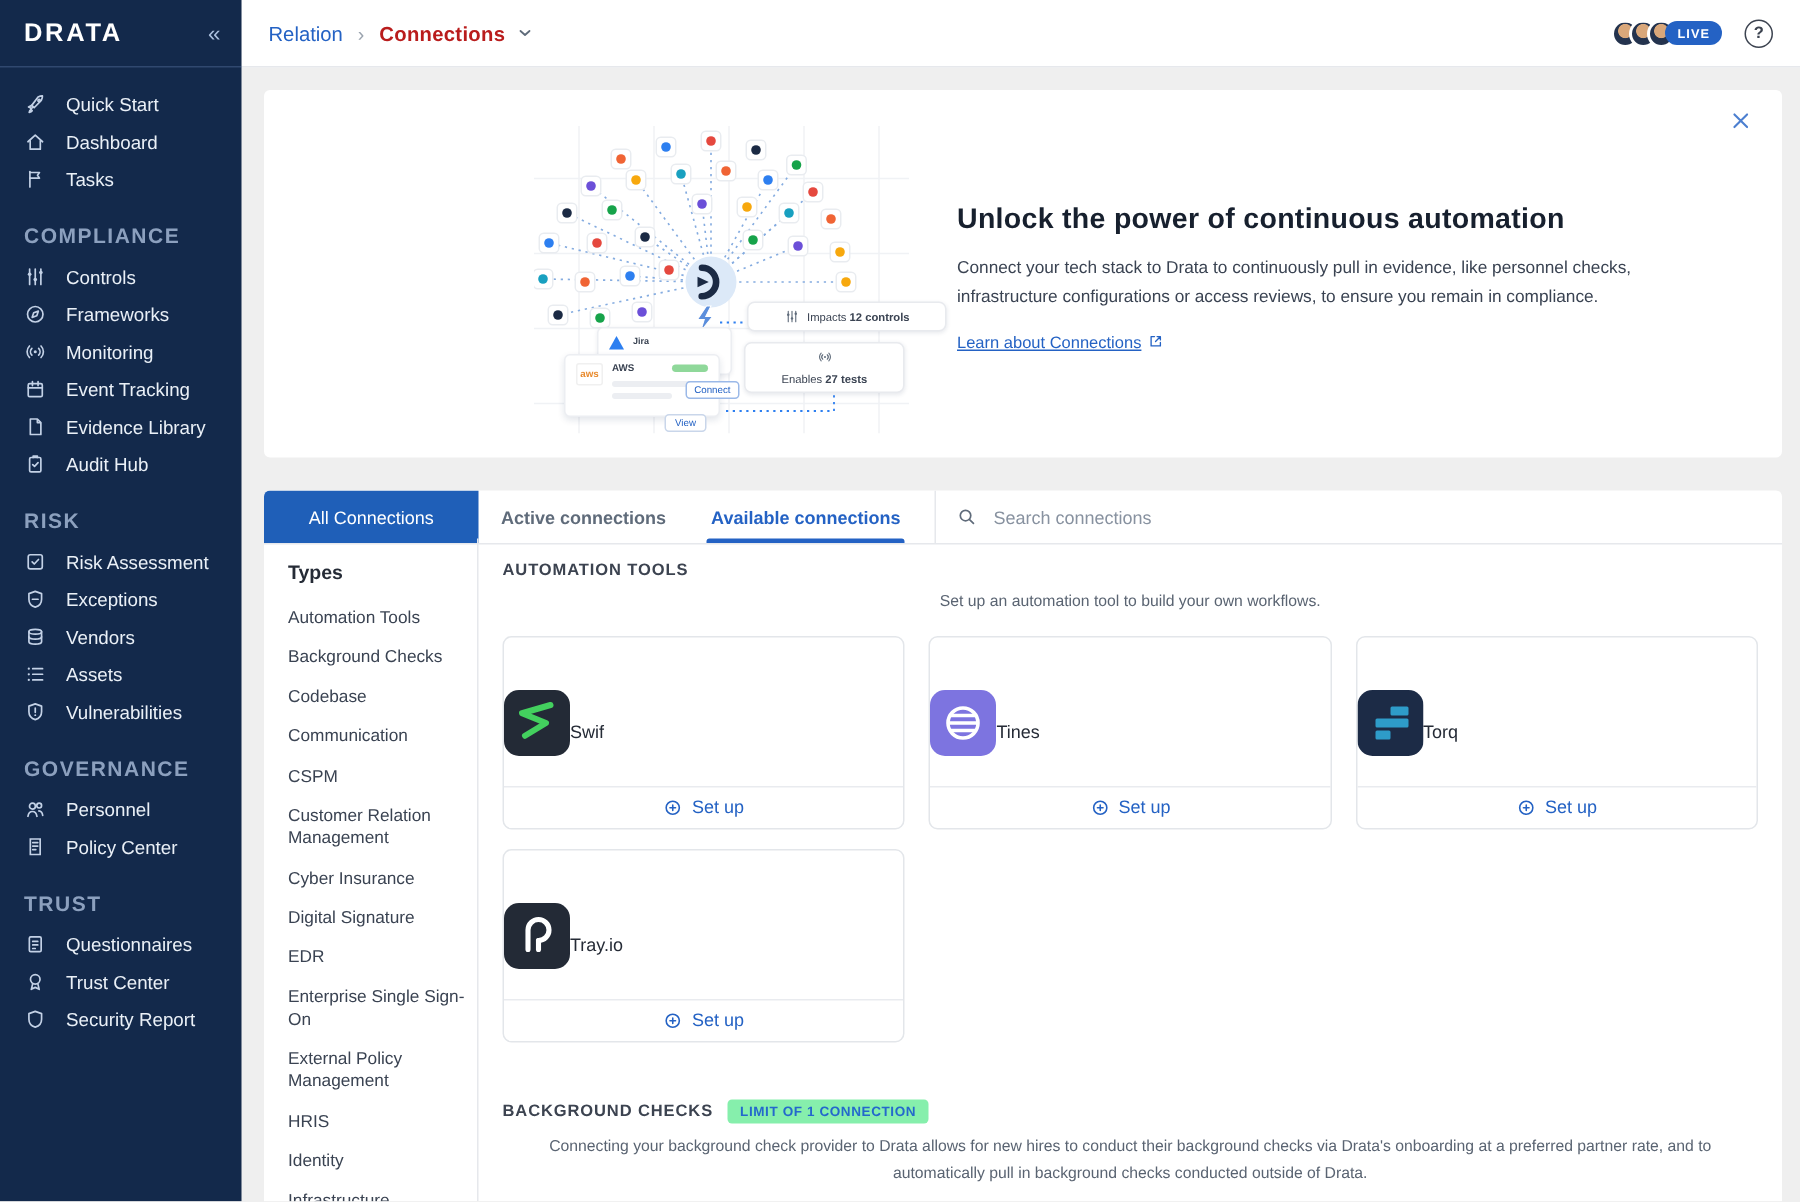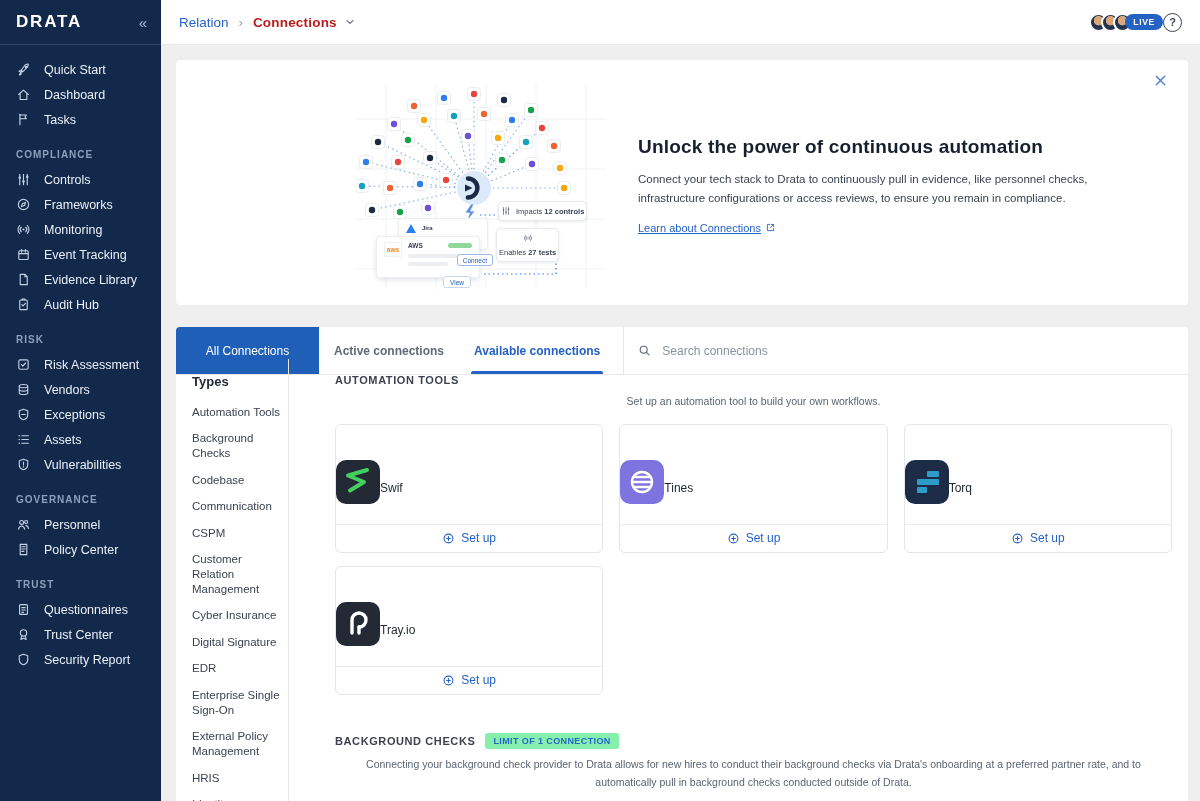--- a/index.html
+++ b/index.html
@@ -7,35 +7,35 @@
   .app{position:relative;width:1200px;height:801px;overflow:hidden;background:#EFEFEF;
        font-family:"Liberation Sans",sans-serif;-webkit-font-smoothing:antialiased;}
 
   
   .sidebar{position:absolute;left:0;top:0;width:161px;height:801px;background:#13294B;z-index:3;}
   .sidebar-header{height:45px;display:flex;align-items:center;justify-content:space-between;
      padding:0 14px 0 16px;border-bottom:1px solid rgba(125,155,205,.28);}
   .logo{color:#FFFFFF;font-weight:700;font-size:17px;letter-spacing:1.8px;}
   .collapse{color:#ABC0DF;font-size:15px;cursor:pointer;line-height:1;}
   .sidebar nav{padding:12px 0;}
-  .group-label{padding:17px 16px 7px;font-size:10px;font-weight:700;letter-spacing:1px;color:#8CA0BE;}
+  .group-label{padding:17px 16px 7px;font-size:14px;font-weight:700;letter-spacing:1px;color:#8CA0BE;}
   .group-label:empty{display:none;}
   .nav-item{display:flex;align-items:center;gap:13px;padding:5px 16px;font-size:12.5px;color:#EAF0F7;cursor:pointer;}
   .nav-icon{width:15px;height:15px;color:#C3D1E6;display:inline-flex;flex:0 0 15px;}
   .nav-icon svg{width:15px;height:15px;}
 
   
   .topbar{position:absolute;left:161px;top:0;width:1039px;height:45px;background:#FFFFFF;
      border-bottom:1px solid #E6E8EC;display:flex;align-items:center;padding:0 18px;z-index:2;}
   .crumb-root{color:#2462C4;font-size:13.5px;font-weight:500;cursor:pointer;}
   .crumb-sep{color:#9AA3AE;margin:0 10px;font-size:13px;}
   .crumb-current{color:#b91c1c;font-size:13.5px;font-weight:700;letter-spacing:.2px;}
   .crumb-caret{margin-left:7px;color:#5F6B7A;display:inline-flex;cursor:pointer;}
   .crumb-caret svg{width:12px;height:12px;}
-  .topbar-right{margin-left:auto;display:flex;align-items:center;}
+  .topbar-right{margin-left:auto;display:flex;align-items:center;gap:15px;}
   .avatars{display:flex;align-items:center;}
   .avatar{width:19px;height:19px;border-radius:50%;border:2px solid #fff;margin-left:-7px;
      background:radial-gradient(circle at 50% 38%, #D9A77A 0 4.5px, #24334E 5px);cursor:pointer;}
   .avatar:first-child{margin-left:0;}
   .live{background:#2462C4;color:#fff;font-size:8.5px;font-weight:700;letter-spacing:.7px;
      padding:3px 8px;border-radius:9px;margin-left:-7px;position:relative;cursor:pointer;}
   .help{width:19px;height:19px;border-radius:50%;border:1.6px solid #3C4350;color:#3C4350;
      display:flex;align-items:center;justify-content:center;font-size:11px;font-weight:700;cursor:pointer;}
 
   
@@ -49,21 +49,21 @@
   .banner-title{font-size:19px;font-weight:700;color:#17202E;letter-spacing:.2px;}
   .banner-body{margin-top:12px;font-size:11.5px;line-height:1.65;color:#3A4352;}
   .banner-link{margin-top:14px;display:inline-flex;align-items:center;gap:4px;font-size:11px;
      color:#2462C4;text-decoration:underline;cursor:pointer;}
   .banner-link svg{width:11px;height:11px;}
 
   
   .illus{position:absolute;left:180px;top:24px;width:250px;height:205px;}
   .pill{position:absolute;background:#fff;border:1px solid #E8EAEE;border-radius:5px;
      box-shadow:0 1px 3px rgba(20,40,80,.10);display:flex;align-items:center;gap:5px;
-     padding:4px 2px;font-size:7.5px;color:#3A4352;white-space:nowrap;}
+     padding:4px 24px;font-size:7.5px;color:#3A4352;white-space:nowrap;}
   .pill b{font-weight:700;}
   .pill .p-icon{display:inline-flex;color:#5F6B7A;}
   .pill .p-icon svg{width:10px;height:10px;}
   .pill-impacts{left:322px;top:141px;}
   .pill-enables{left:320px;top:168px;flex-direction:column;}
   .mini-card-back{position:absolute;left:222px;top:158px;width:90px;height:32px;background:#fff;
      border:1px solid #ECEEF2;border-radius:4px;box-shadow:0 1px 3px rgba(20,40,80,.08);
      padding:3px 7px;display:flex;align-items:flex-start;gap:6px;}
   .tri{width:0;height:0;border-left:5.5px solid transparent;border-right:5.5px solid transparent;
      border-bottom:9px solid #2D7FF0;margin-top:2px;}
@@ -80,35 +80,35 @@
   .skel{height:4px;border-radius:2px;background:#ECEEF2;margin-top:4.5px;}
   .skel.short{width:62%;}
   .mini-connect{position:absolute;right:-14px;top:17px;background:#fff;border:1px solid #9BB9E8;
      color:#2462C4;font-size:6.5px;padding:1.5px 5px;border-radius:3px;}
   .mini-view{position:absolute;right:8px;bottom:-11px;background:#fff;border:1px solid #C9D6EA;
      color:#2462C4;font-size:6.5px;padding:1.5px 6px;border-radius:3px;}
 
   
   .panel{position:absolute;left:15px;top:282px;width:1012px;height:474px;background:#fff;
      border-radius:4px 4px 0 0;overflow:hidden;}
-  .tabrow{display:flex;height:48px;border-bottom:1px solid #E6E8EC;}
+  .tabrow{display:flex;height:36px;border-bottom:1px solid #E6E8EC;}
   .primary-tab{width:143px;min-width:143px;background:#1F5FB8;color:#fff;font-size:12px;font-weight:500;
      display:flex;align-items:center;justify-content:center;cursor:pointer;}
   .tab{padding:0 15px;display:flex;align-items:center;font-size:12px;color:#5F6B7A;cursor:pointer;position:relative;font-weight:bold;}
   .tab.active{color:#2462C4;}
   .tab.active::after{content:"";position:absolute;left:12px;right:12px;bottom:0;height:3px;
      background:#2462C4;border-radius:2px 2px 0 0;}
   .searchbox{flex:1;display:flex;align-items:center;gap:9px;border-left:1px solid #E6E8EC;
      padding:0 14px;margin-left:8px;}
   .searchbox svg{width:13px;height:13px;color:#5F6B7A;flex:0 0 13px;}
   .searchbox input{border:0;outline:0;font-size:12px;color:#3A4352;flex:1;background:transparent;
      font-family:"Liberation Sans",sans-serif;}
   .searchbox input::placeholder{color:#8892A0;}
 
-  .types-col{position:absolute;left:0;top:32px;bottom:0;width:113px;border-right:1px solid #E6E8EC;
+  .types-col{position:absolute;left:0;top:32px;bottom:0;width:143px;border-right:1px solid #E6E8EC;
      padding:15px 3px 0 16px;}
   .types-heading{font-size:13px;font-weight:700;color:#252B36;margin-bottom:16px;}
   .type-item{font-size:11.5px;color:#3A4352;line-height:1.3;margin-bottom:11.5px;cursor:pointer;}
 
   .content{position:absolute;left:143px;top:32px;right:0;bottom:0;padding:15px 16px 0;overflow:hidden;}
   .sec-header{display:flex;align-items:center;gap:10px;}
   .sec-title{font-size:11px;font-weight:700;letter-spacing:.6px;color:#3C4350;}
   .sec-badge{font-size:9px;font-weight:700;letter-spacing:.4px;color:#2468CC;background:#86efac;
      padding:3px 8px;border-radius:3px;}
   .sec-sub{margin-top:7px;font-size:10.5px;color:#5A6472;line-height:1.7;text-align:center;}
@@ -248,37 +248,37 @@
                 <svg viewBox="0 0 16 16" fill="none" stroke="currentColor" stroke-width="1.2" stroke-linecap="round" stroke-linejoin="round">
                   <rect x="3" y="3" width="10" height="10" rx="1.5"></rect>
                   <path d="M5.8 8.1l1.5 1.5 3-3.2"></path>
                 </svg>
               </span>
               <span>Risk Assessment</span>
             </div>
 
             <div class="nav-item">
               <span class="nav-icon">
+                <svg viewBox="0 0 16 16" fill="none" stroke="currentColor" stroke-width="1.2" stroke-linecap="round" stroke-linejoin="round">
+                  <path d="M8 2.4 12.5 4v4c0 3-2 4.9-4.5 5.6C5.5 12.9 3.5 11 3.5 8V4z"></path>
+                  <path d="M6 8h4"></path>
+                </svg>
+              </span>
+              <span>Exceptions</span>
+            </div>
+
+            <div class="nav-item">
+              <span class="nav-icon">
                 <svg viewBox="0 0 16 16" fill="none" stroke="currentColor" stroke-width="1.2" stroke-linecap="round">
                   <ellipse cx="8" cy="4.4" rx="4.5" ry="1.7"></ellipse>
                   <path d="M3.5 4.4v7.2c0 .9 2 1.7 4.5 1.7s4.5-.8 4.5-1.7V4.4"></path>
                   <path d="M3.5 8c0 .9 2 1.7 4.5 1.7S12.5 8.9 12.5 8"></path>
                 </svg>
               </span>
               <span>Vendors</span>
-            </div>
-
-            <div class="nav-item">
-              <span class="nav-icon">
-                <svg viewBox="0 0 16 16" fill="none" stroke="currentColor" stroke-width="1.2" stroke-linecap="round" stroke-linejoin="round">
-                  <path d="M8 2.4 12.5 4v4c0 3-2 4.9-4.5 5.6C5.5 12.9 3.5 11 3.5 8V4z"></path>
-                  <path d="M6 8h4"></path>
-                </svg>
-              </span>
-              <span>Exceptions</span>
             </div>
 
             <div class="nav-item">
               <span class="nav-icon">
                 <svg viewBox="0 0 16 16" fill="none" stroke="currentColor" stroke-width="1.2" stroke-linecap="round">
                   <path d="M6.2 4h7M6.2 8h7M6.2 12h7"></path>
                   <circle cx="3.4" cy="4" r=".8" fill="currentColor" stroke="none"></circle>
                   <circle cx="3.4" cy="8" r=".8" fill="currentColor" stroke="none"></circle>
                   <circle cx="3.4" cy="12" r=".8" fill="currentColor" stroke="none"></circle>
                 </svg>

